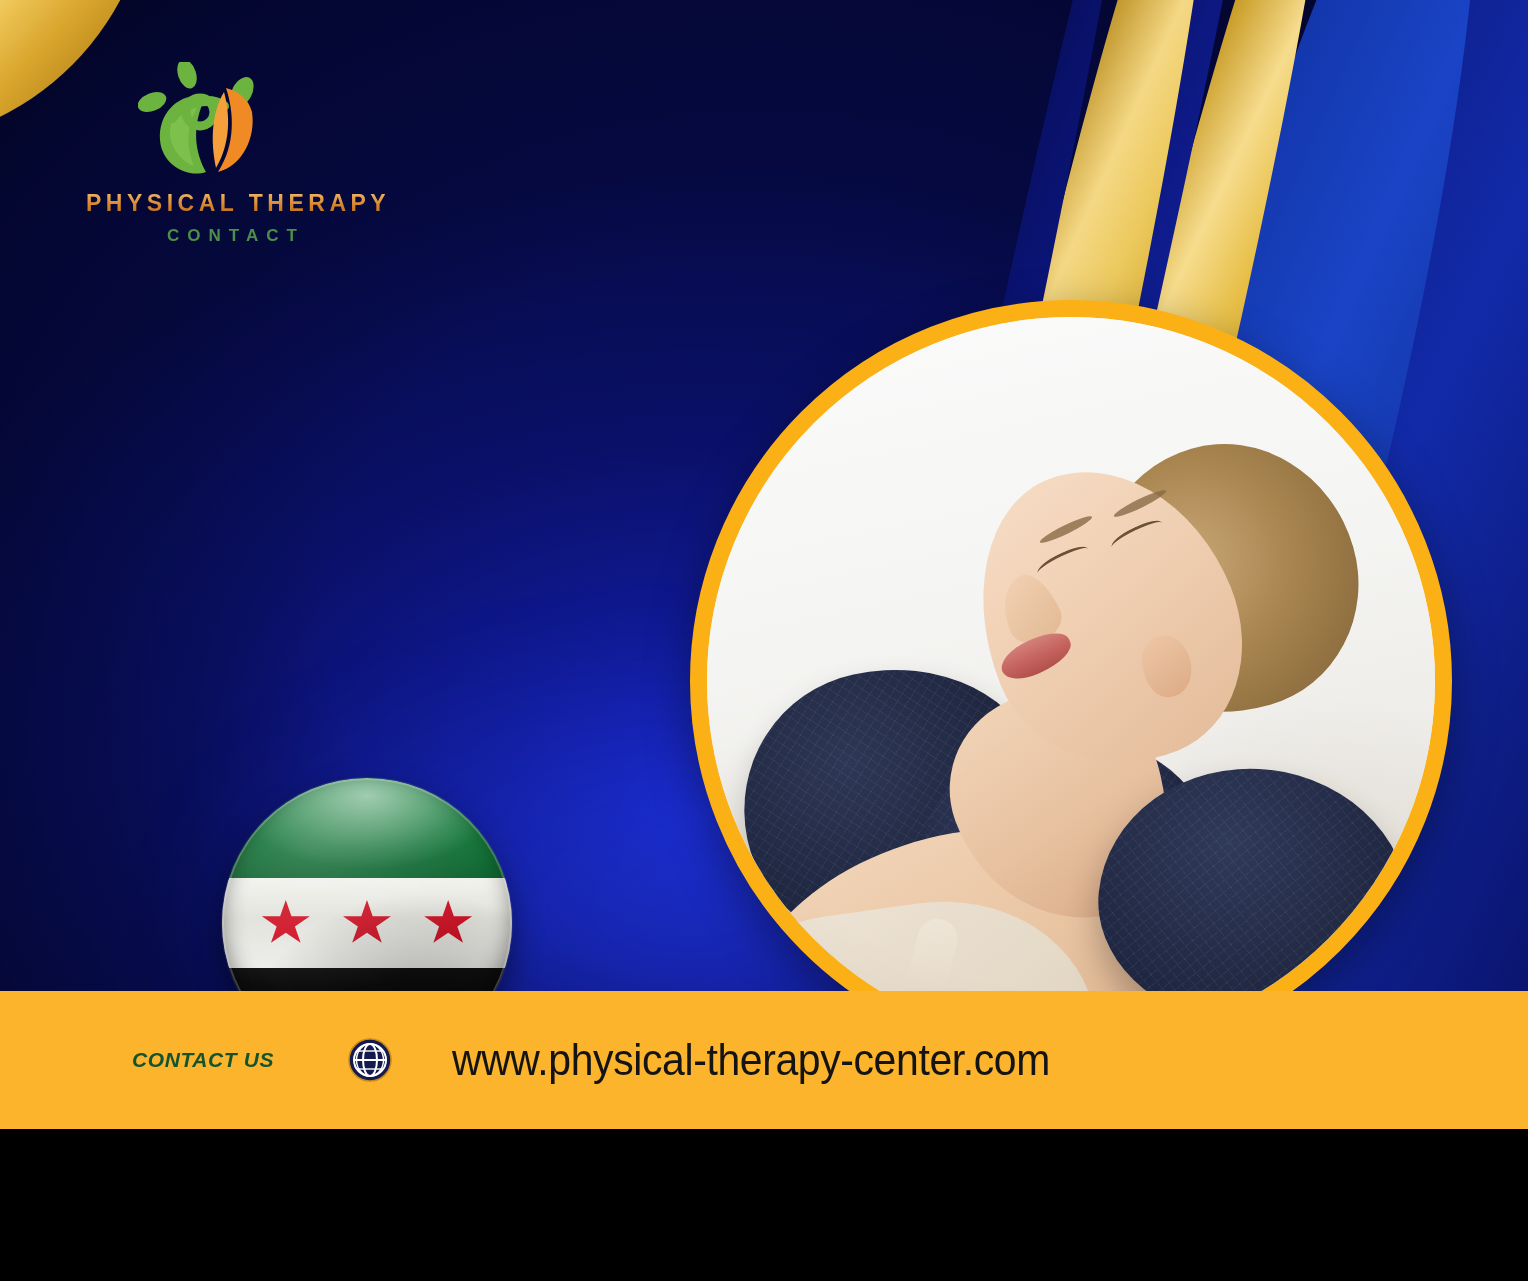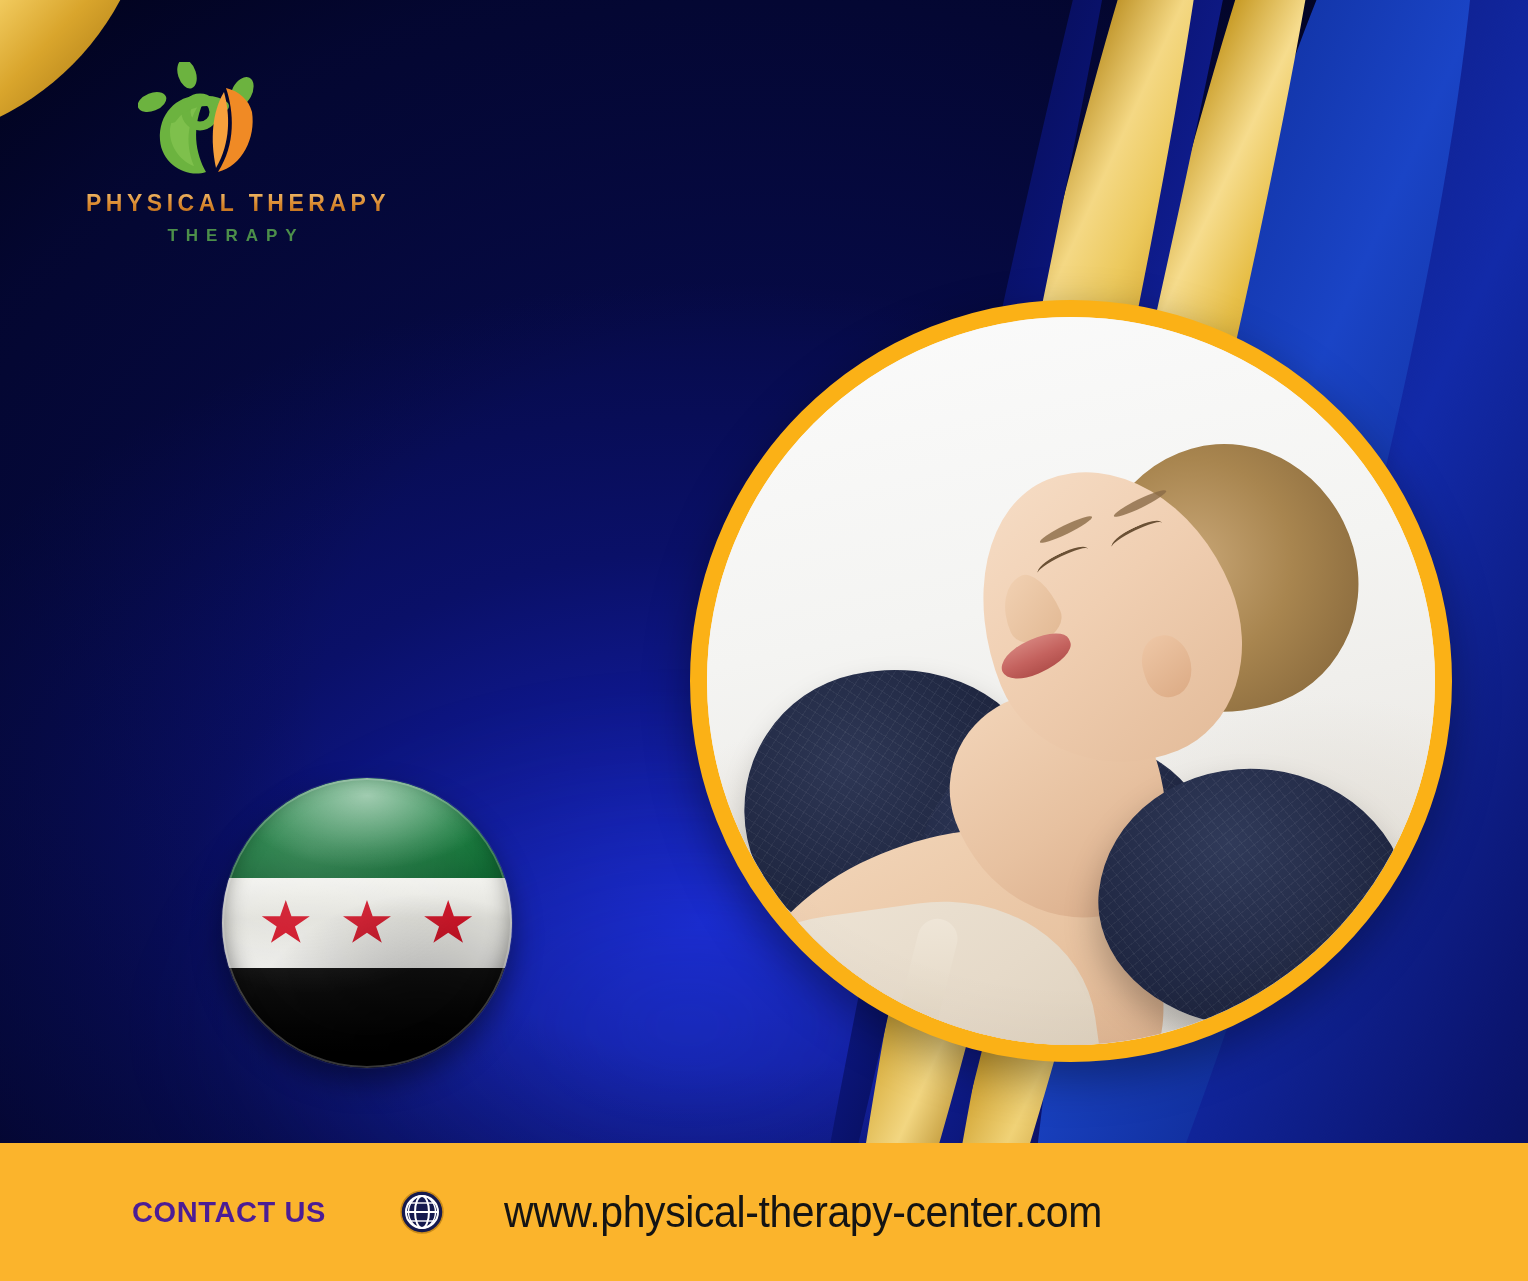--- a/index.html
+++ b/index.html
@@ -8,21 +8,21 @@
     padding: 0;
     background: #000;
   }
   body {
     font-family: "Liberation Sans", sans-serif;
   }
 
   #poster {
     position: relative;
     width: 1528px;
-    height: 1281px;
+    height: 1129px;
     overflow: hidden;
     background: #0a1263;
   }
 
   
   .bg-base {
     position: absolute;
     inset: 0;
     background:
       radial-gradient(ellipse 900px 640px at 46% 72%, #1726c8 0%, #101a96 28%, #0a1068 58%, #060a46 100%),
@@ -396,25 +396,26 @@
     bottom: 0;
     width: 100%;
     height: 138px;
     background: #fbb42c;
     display: flex;
     align-items: center;
     padding-left: 132px;
     box-sizing: border-box;
   }
   .contact-label {
-    font-size: 29px;
+    font-size: 21px;
     font-weight: 700;
     letter-spacing: 0.6px;
-    color: #4c1d95;
+    color: #14532d;
     white-space: nowrap;
+    font-style: italic;
   }
   .globe {
     margin-left: 74px;
     width: 44px;
     height: 44px;
     flex: none;
   }
   .site-url {
     margin-left: 60px;
     font-size: 44px;
@@ -460,21 +461,21 @@
 
         <circle cx="62" cy="50" r="14" fill="none" stroke="#6cb33f" stroke-width="9"></circle>
         <path d="M34 56 C44 40 72 34 86 44" fill="none" stroke="#6cb33f" stroke-width="10" stroke-linecap="round"></path>
 
         <path d="M88 26 C96 50 98 82 80 110 C104 104 118 76 114 50 C111 38 101 29 88 26 Z" fill="#f08a25"></path>
         <path d="M86 30 C92 52 93 80 78 106 C72 78 74 50 86 30 Z" fill="#f6a03c"></path>
       </svg>
     </div>
     <div class="logo-text-wrap">
       <div class="logo-line1">PHYSICAL THERAPY</div>
-      <div class="logo-line2">THERAPY</div>
+      <div class="logo-line2">CONTACT</div>
     </div>
   </div>
 
 
   <div class="flag-badge">
     <div class="flag-stripe fs-green"></div>
     <div class="flag-stripe fs-white"></div>
     <div class="flag-stripe fs-black"></div>
     <div class="flag-stars">
       <span class="star"></span>

